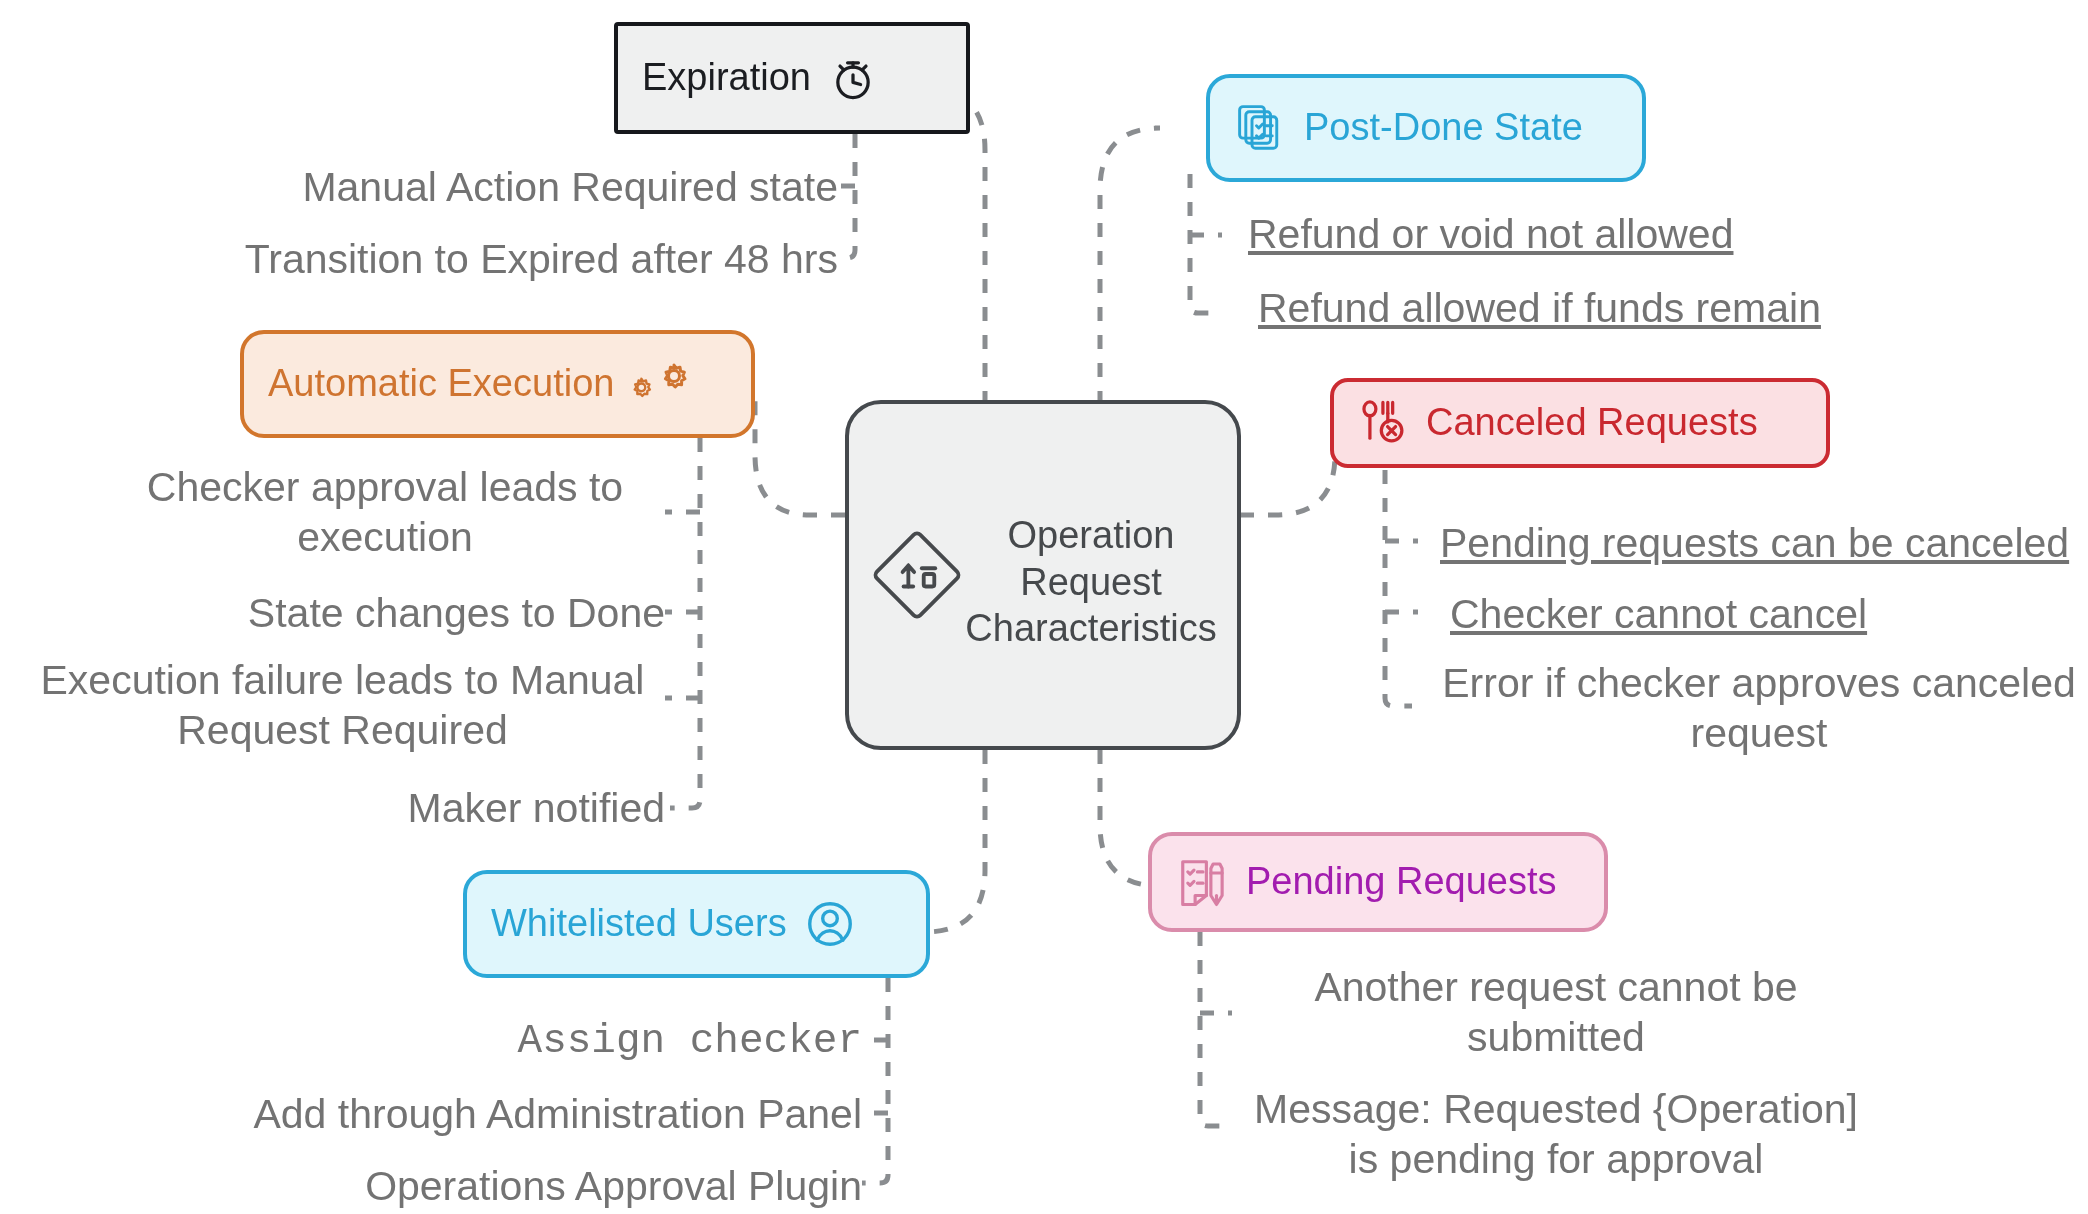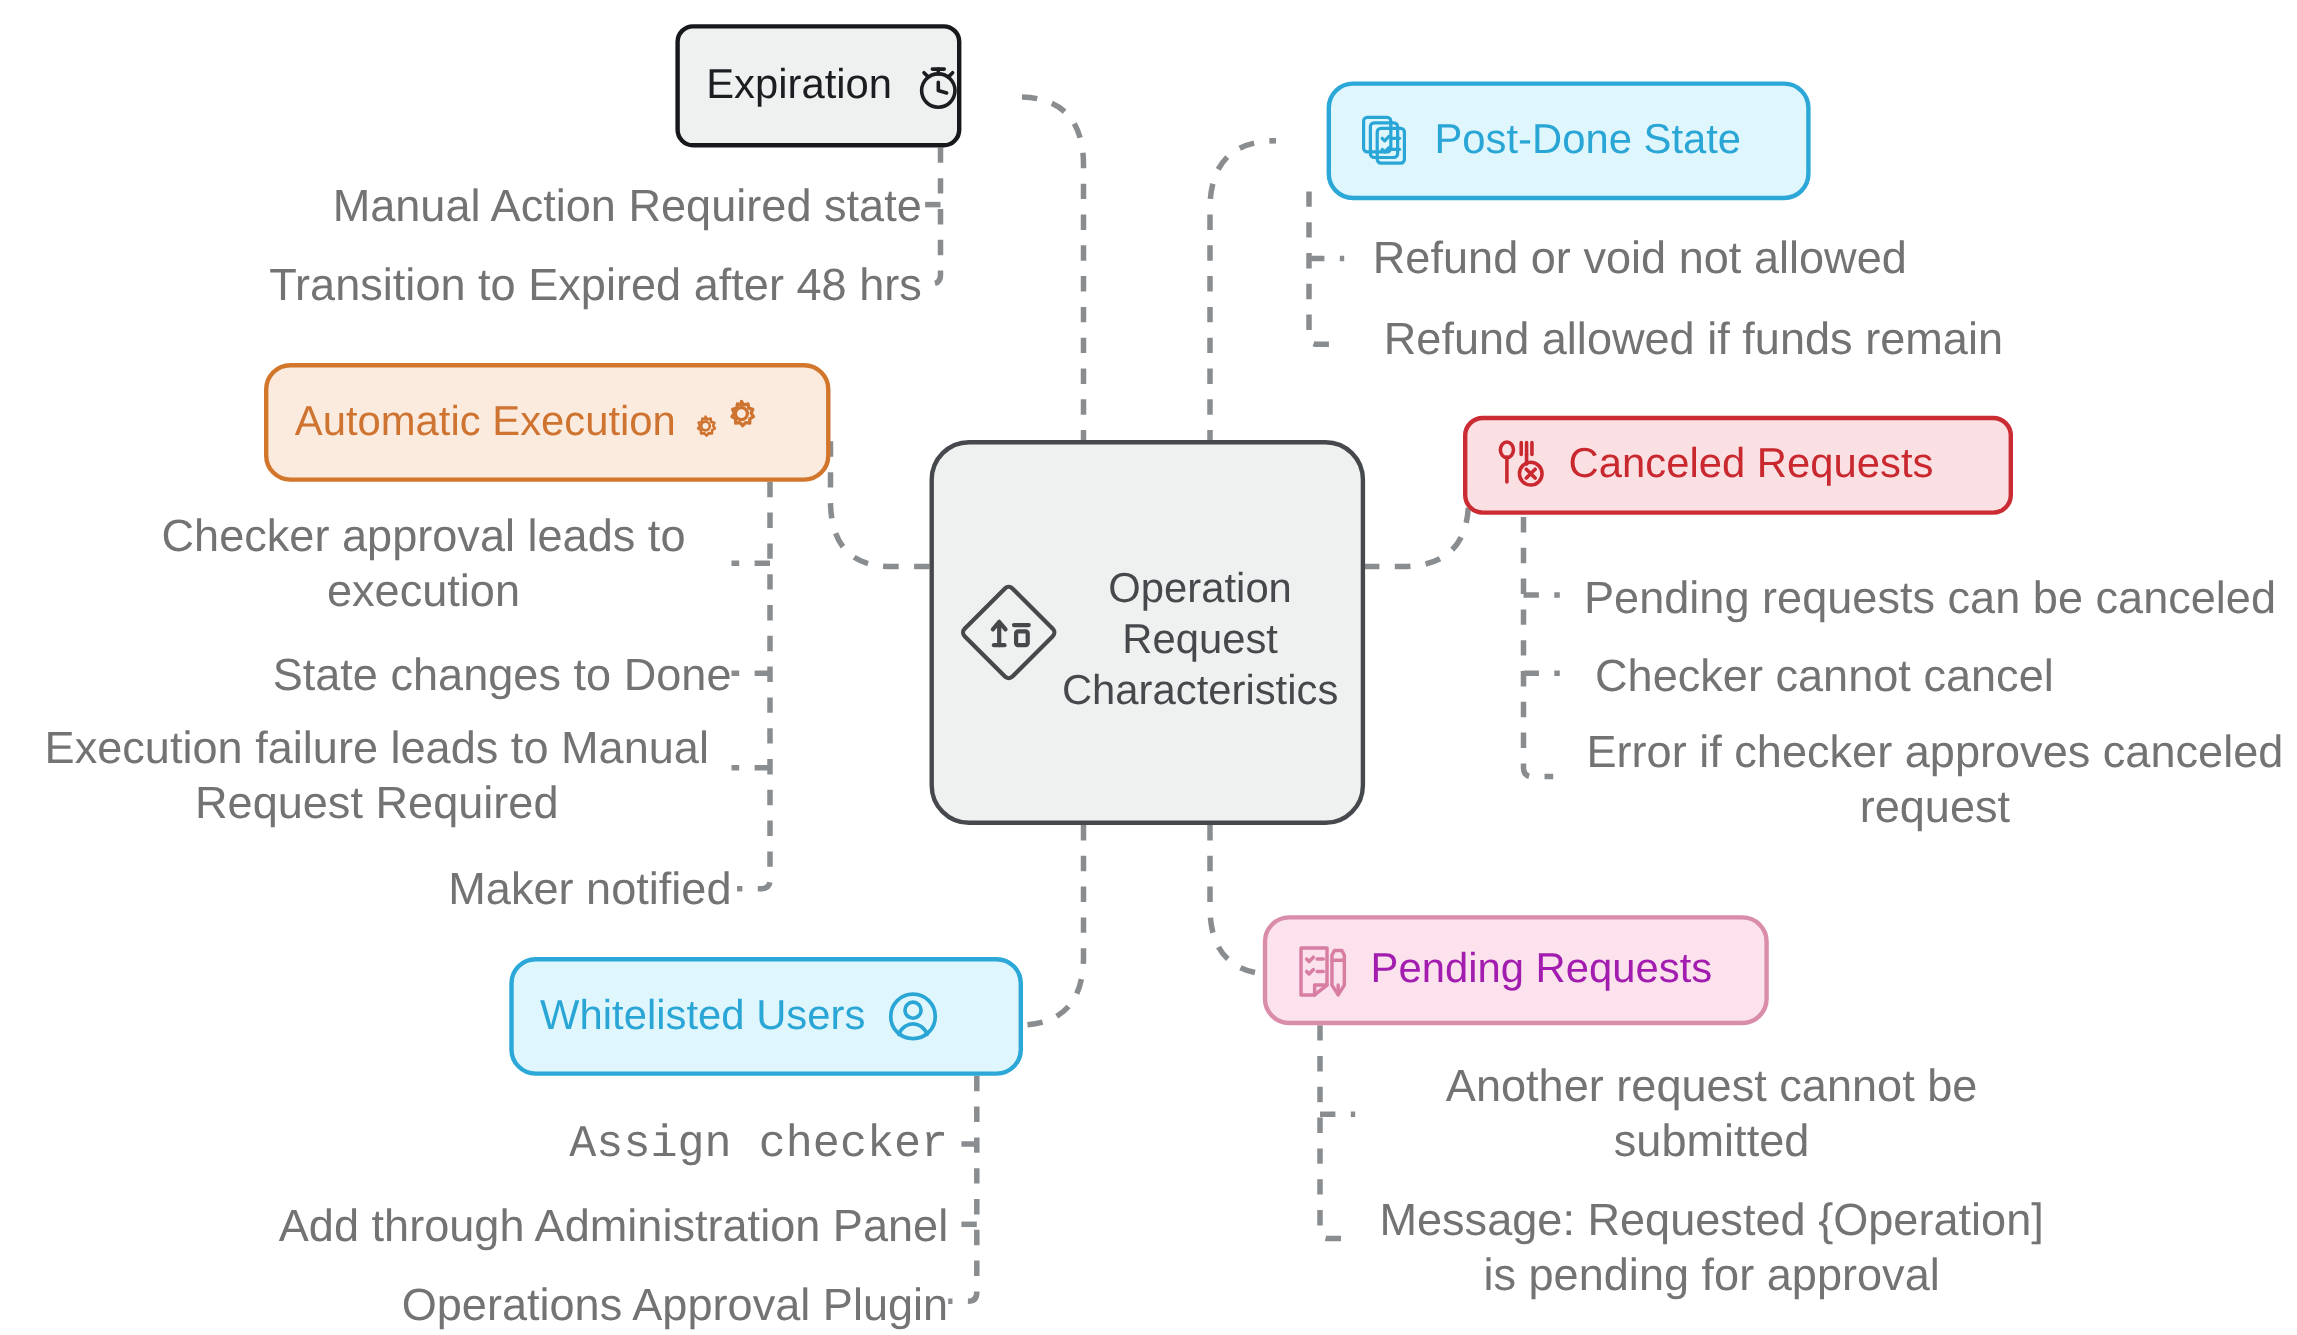--- a/index.html
+++ b/index.html
@@ -87,21 +87,21 @@
   .theme-pink  { border-color: #da8cab; background: #fbe2ec; }
   .theme-pink  .label { color: #a21caf; }
 
   
   .leaf {
     position: absolute;
     color: #737373;
     font-size: 41px;
     line-height: 1.22;
   }
-  .leaf.right { text-align: left; }
+  .leaf.right { text-align: left; text-decoration: underline; }
   .leaf.left  { text-align: right; }
   .leaf.center { text-align: center; }
 </style>
 </head>
 <body>
 
 <div id="canvas">
 
   <svg id="edges" viewBox="0 0 2088 1214" xmlns="http://www.w3.org/2000/svg">
     <g fill="none" stroke="#8a8d90" stroke-width="5" stroke-dasharray="14 14" stroke-linecap="butt">
@@ -152,21 +152,21 @@
         <rect x="57" y="49" width="11" height="13" rx="2"></rect>
       </svg>
     </span>
     <span class="label">
       <span>Operation</span><br>
       <span>Request</span><br>
       <span>Characteristics</span>
     </span>
   </div>
 
-  <div class="node branch theme-dark" style="left:614px; top:22px; width:260px; height:112px; border-radius:16px;">
+  <div class="node branch theme-dark" style="left:614px; top:22px; width:356px; height:112px; border-radius:4px;">
     <span class="label">Expiration</span>
     <span class="nicon">
       <svg width="52" height="52" viewBox="0 0 48 48" fill="none" stroke="#1b1d21" stroke-width="3" stroke-linecap="round" stroke-linejoin="round">
         <circle cx="24" cy="28" r="14"></circle>
         <path d="M24 28 L24 21 M24 28 L31 30"></path>
         <path d="M19 10 L29 10"></path>
         <path d="M24 10 L24 14"></path>
         <path d="M12 13 L15.5 16.5"></path>
         <path d="M36 13 L32.5 16.5"></path>
       </svg>

